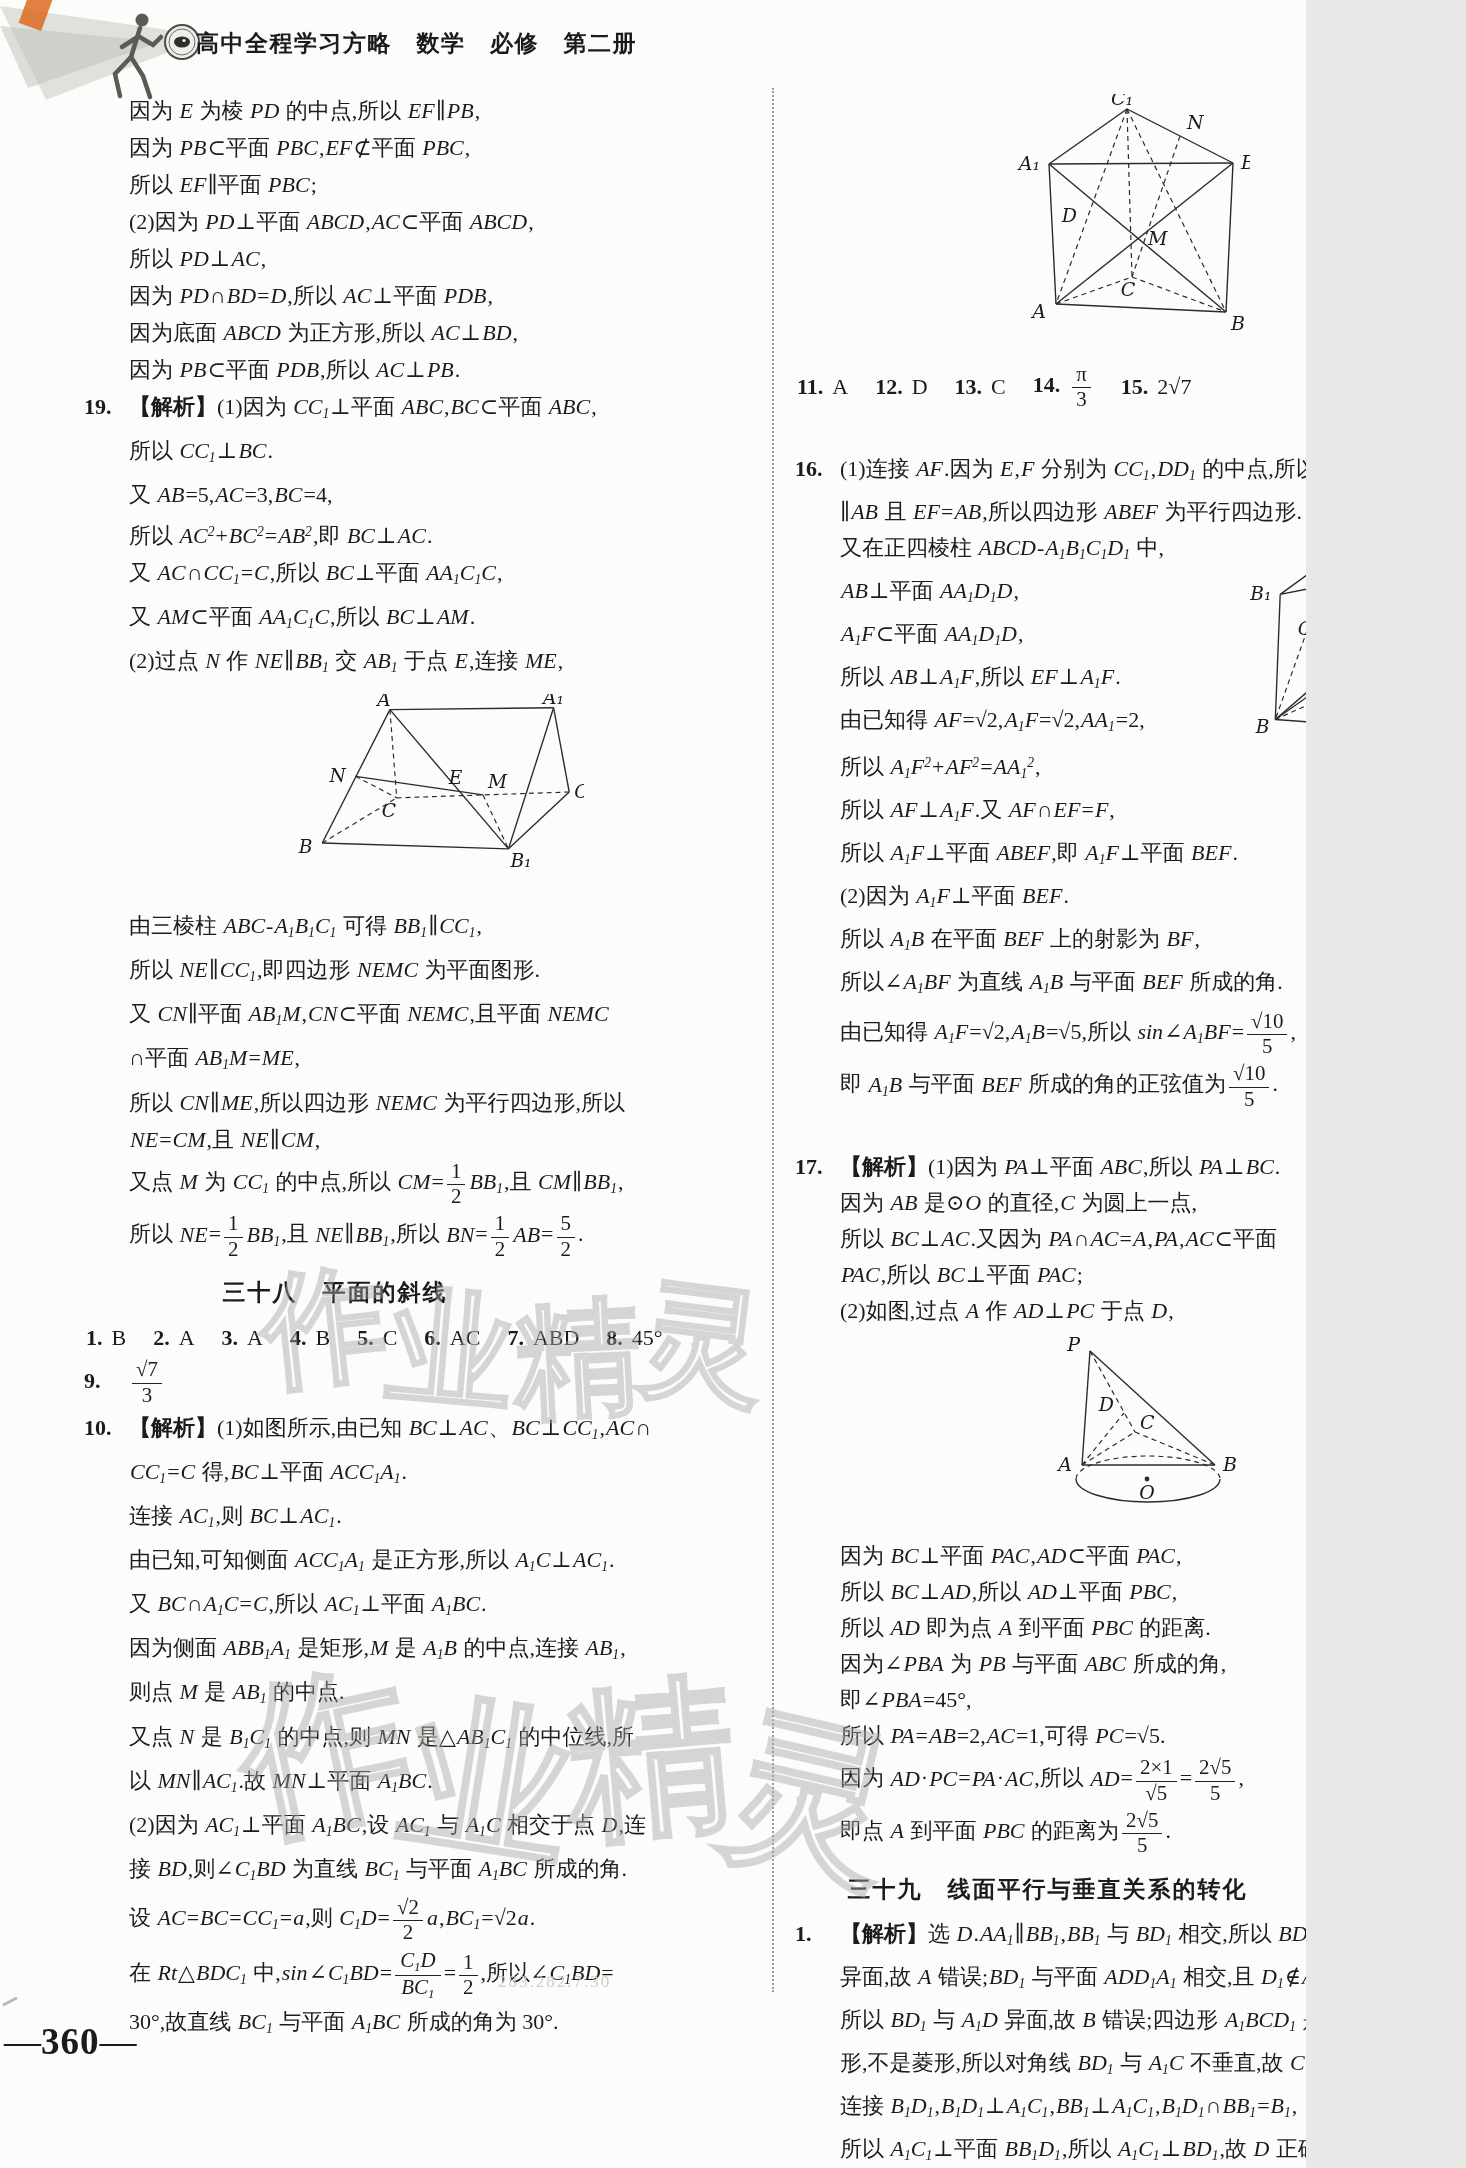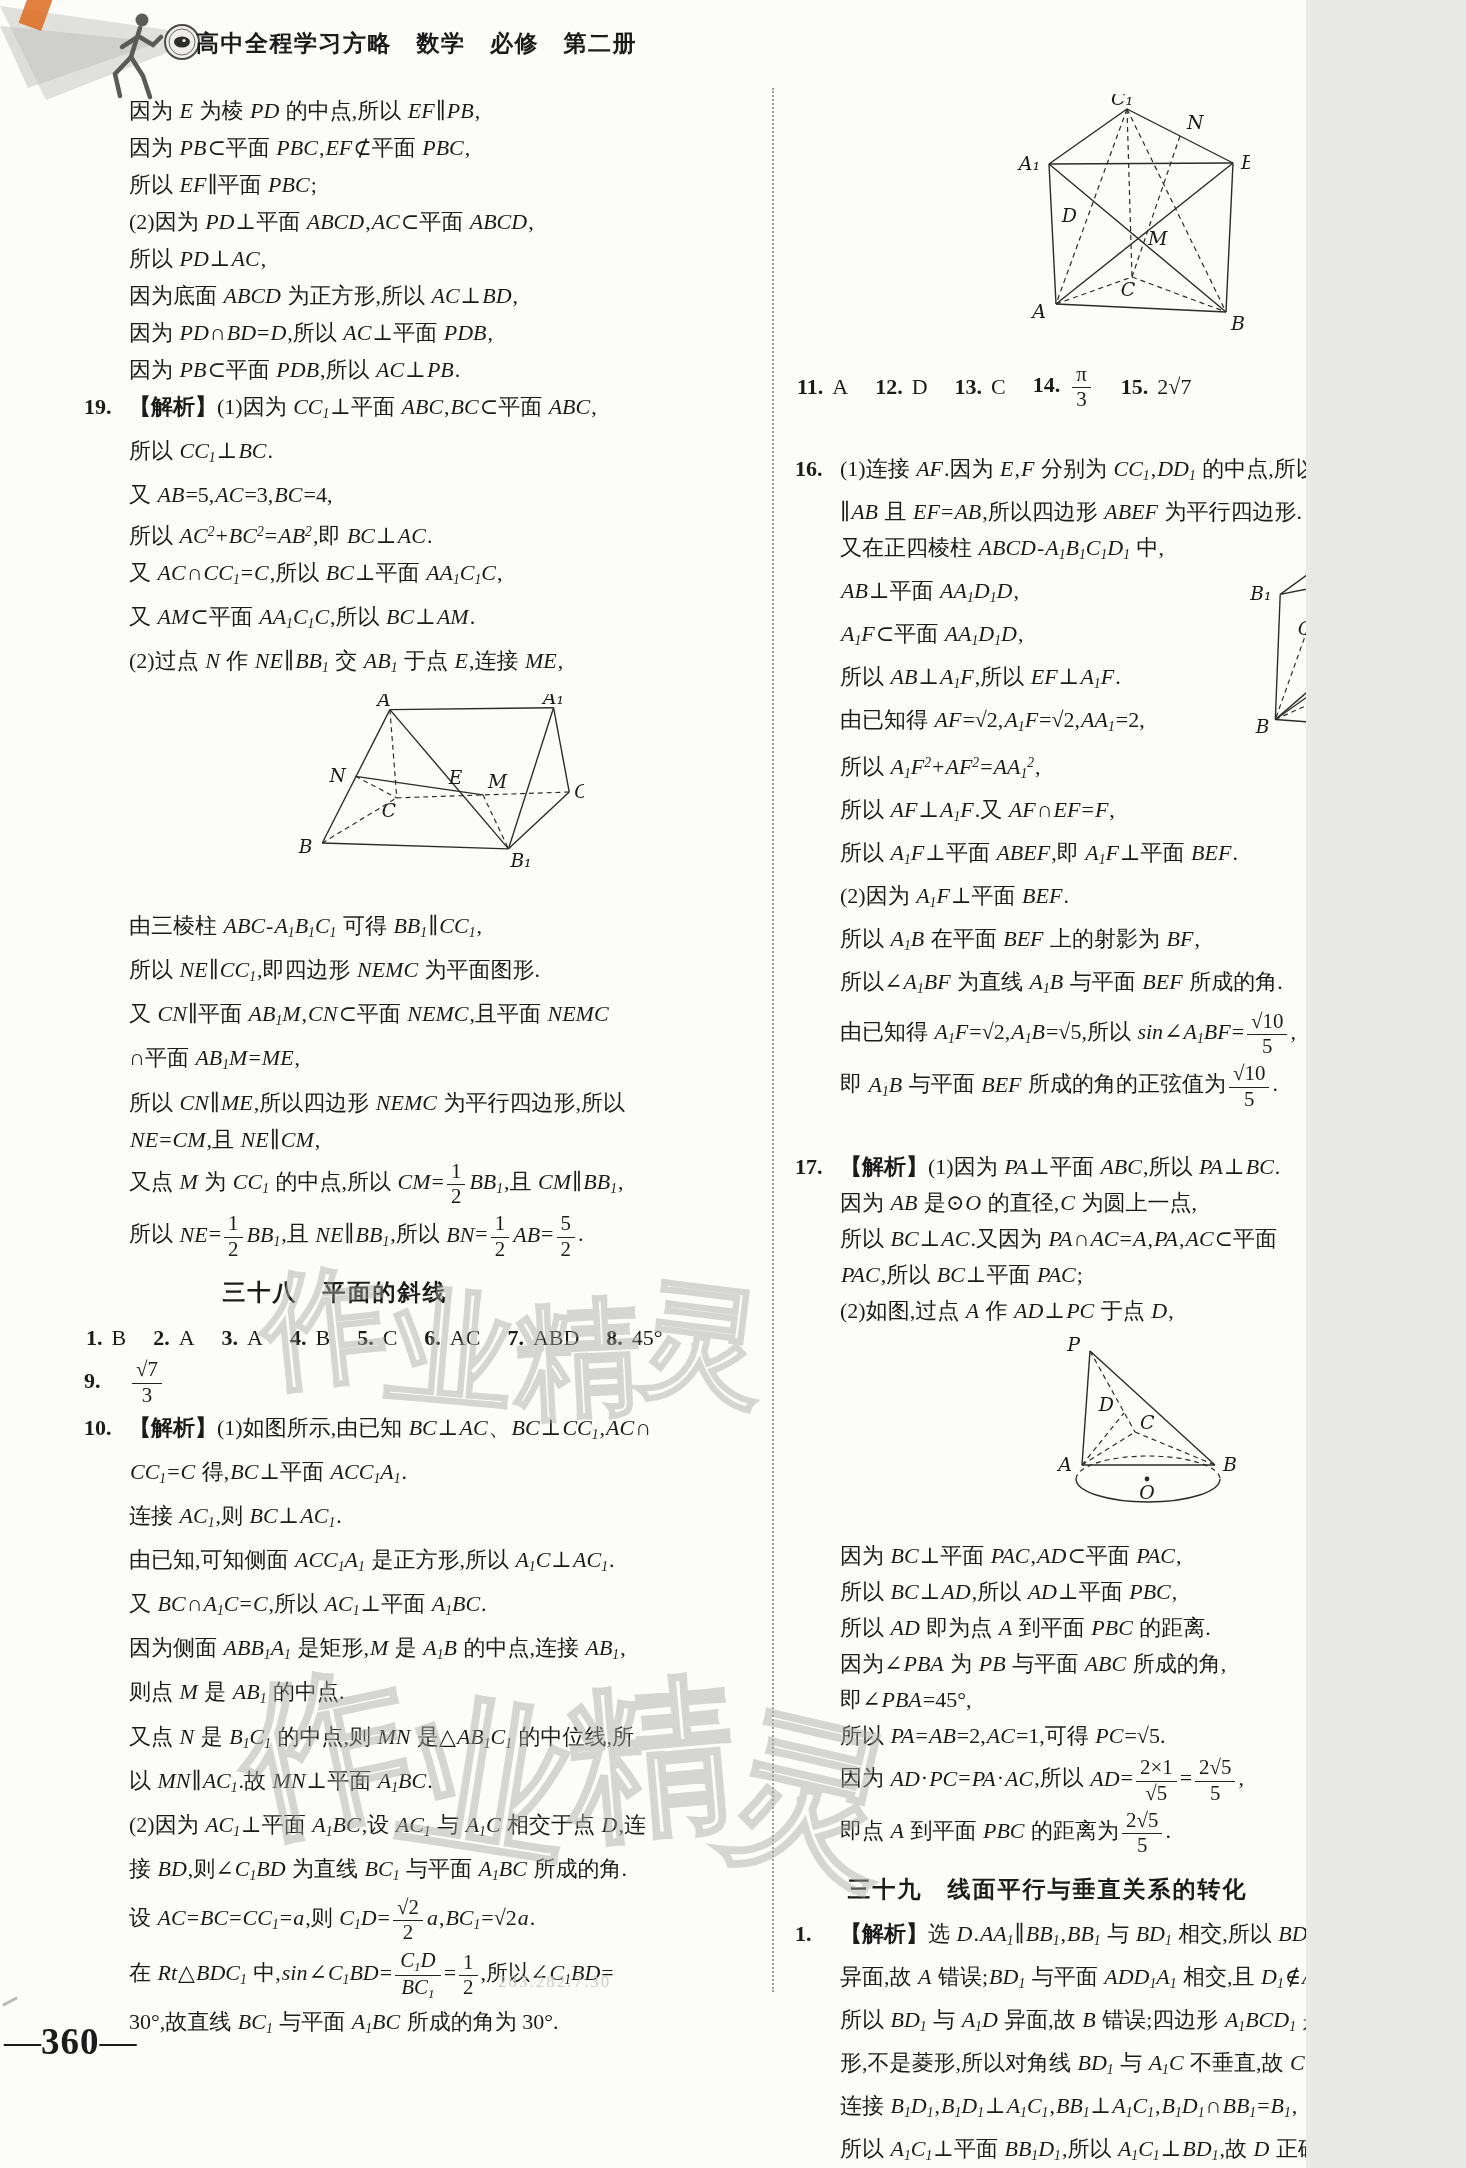--- a/index.html
+++ b/index.html
@@ -91,22 +91,22 @@
 
   <div id="divider"></div>
 
   <div id="col-left" class="col">
     <div>
         <div class="line">因为 <i>E</i> 为棱 <i>PD</i> 的中点,所以 <i>EF</i>∥<i>PB</i>,</div>
         <div class="line">因为 <i>PB</i>⊂平面 <i>PBC</i>,<i>EF</i>⊄平面 <i>PBC</i>,</div>
         <div class="line">所以 <i>EF</i>∥平面 <i>PBC</i>;</div>
         <div class="line">(2)因为 <i>PD</i>⊥平面 <i>ABCD</i>,<i>AC</i>⊂平面 <i>ABCD</i>,</div>
         <div class="line">所以 <i>PD</i>⊥<i>AC</i>,</div>
+        <div class="line">因为 <i>PD</i>∩<i>BD</i>=<i>D</i>,所以 <i>AC</i>⊥平面 <i>PDB</i>,</div>
         <div class="line">因为底面 <i>ABCD</i> 为正方形,所以 <i>AC</i>⊥<i>BD</i>,</div>
-        <div class="line">因为 <i>PD</i>∩<i>BD</i>=<i>D</i>,所以 <i>AC</i>⊥平面 <i>PDB</i>,</div>
         <div class="line">因为 <i>PB</i>⊂平面 <i>PDB</i>,所以 <i>AC</i>⊥<i>PB</i>.</div>
       </div>
     <div>
         <div class="line has-num"><span class="itemnum">19.</span><b>【解析】</b>(1)因为 <i>CC<sub>1</sub></i>⊥平面 <i>ABC</i>,<i>BC</i>⊂平面 <i>ABC</i>,</div>
         <div class="line">所以 <i>CC<sub>1</sub></i>⊥<i>BC</i>.</div>
         <div class="line">又 <i>AB</i>=5,<i>AC</i>=3,<i>BC</i>=4,</div>
         <div class="line">所以 <i>AC<sup>2</sup></i>+<i>BC<sup>2</sup></i>=<i>AB<sup>2</sup></i>,即 <i>BC</i>⊥<i>AC</i>.</div>
         <div class="line">又 <i>AC</i>∩<i>CC<sub>1</sub></i>=<i>C</i>,所以 <i>BC</i>⊥平面 <i>AA<sub>1</sub>C<sub>1</sub>C</i>,</div>
         <div class="line">又 <i>AM</i>⊂平面 <i>AA<sub>1</sub>C<sub>1</sub>C</i>,所以 <i>BC</i>⊥<i>AM</i>.</div>
         <div class="line">(2)过点 <i>N</i> 作 <i>NE</i>∥<i>BB<sub>1</sub></i> 交 <i>AB<sub>1</sub></i> 于点 <i>E</i>,连接 <i>ME</i>,</div>

